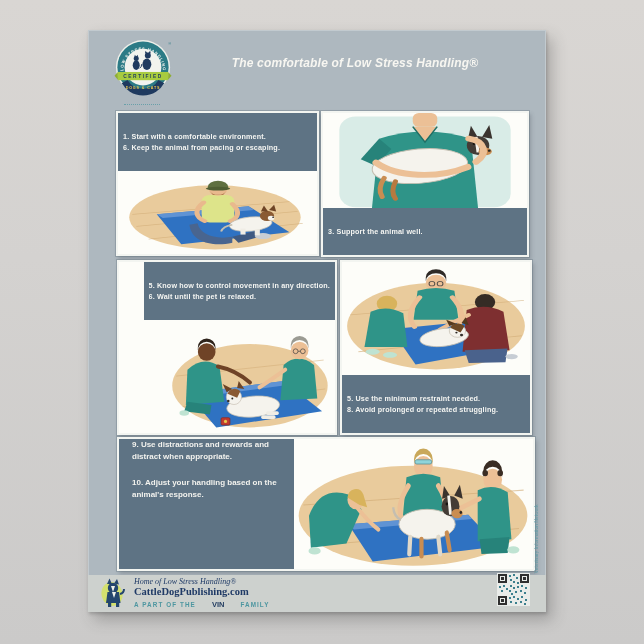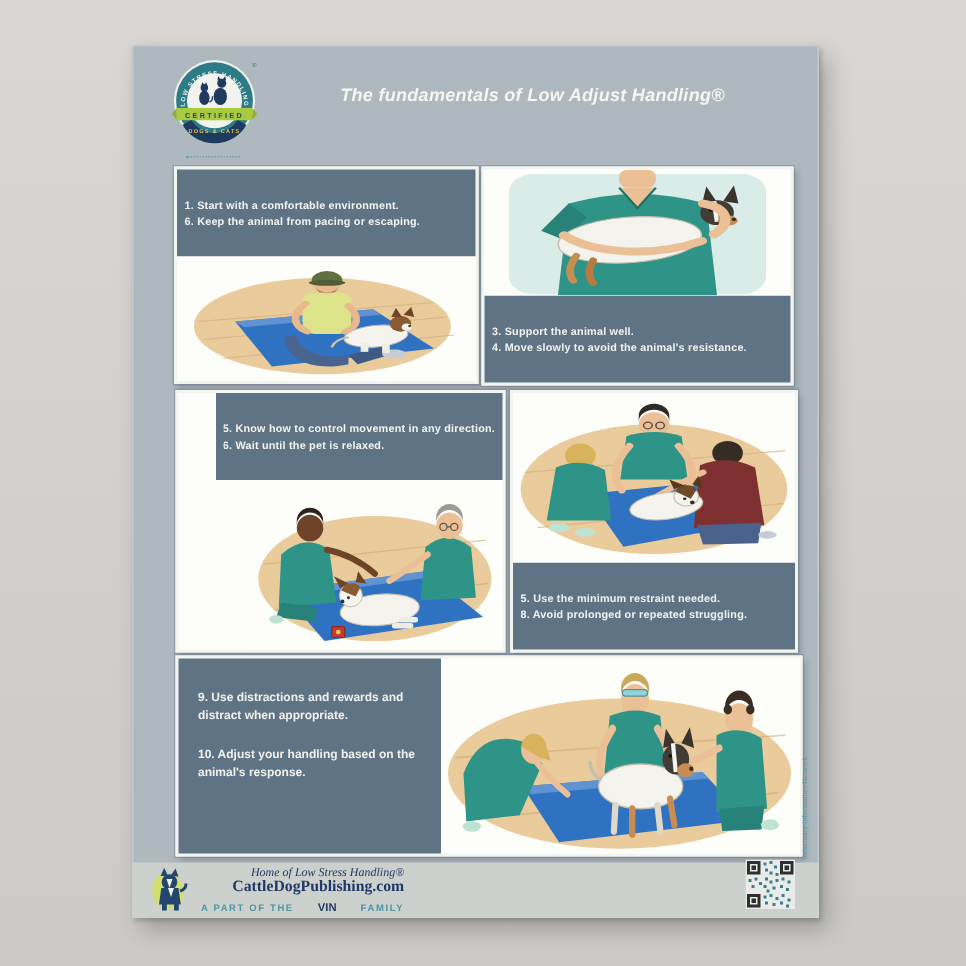--- a/index.html
+++ b/index.html
@@ -32,32 +32,32 @@
   .bar div{white-space:nowrap;overflow:hidden;}
   .art{flex:1 1 auto;background:#fdfdf9;overflow:hidden;position:relative;}
   .art svg{display:block;width:100%;height:100%;}
 
   .p1{left:28px;top:81px;width:199px;height:141px;}
   .p2{left:233px;top:81px;width:204px;height:142px;}
   .p3{left:29px;top:230px;width:216px;height:171px;align-items:flex-end;}
   .p4{left:252px;top:230px;width:188px;height:171px;}
   .p5{left:29px;top:407px;width:414px;height:130px;flex-direction:row;}
   .p5 .darkbox{flex:0 0 150px;background:#5e7384;color:#f2f2ee;
-               padding:20px 12px 0 13px;font-size:8px;font-weight:bold;line-height:11.5px;}
+               padding:0 12px 0 13px;font-size:8px;font-weight:bold;line-height:11.5px;}
   .p5 .darkbox p{margin:0 0 15px 0;}
   .p5 .art{flex:1 1 auto;}
 
   .vcopy{position:absolute;left:446px;top:402px;height:148px;
          writing-mode:vertical-rl;transform:rotate(180deg);
          font-size:4.6px;letter-spacing:.2px;color:#5b9aa6;white-space:nowrap;}
 
   
   .footband{position:absolute;left:0;top:545px;width:458px;height:37px;background:#cdd1ce;}
   .cd-logo{position:absolute;left:11px;top:3px;width:30px;height:30px;}
-  .foot-text{position:absolute;left:46px;top:3px;line-height:1;text-align:right;}
+  .foot-text{position:absolute;left:46px;top:3px;line-height:1;}
   .foot-tag{font-family:"Liberation Serif",serif;font-style:italic;font-size:8px;
             color:#1f3a66;}
   .foot-site{font-family:"Liberation Serif",serif;font-weight:bold;font-size:10.5px;
              color:#1f3a66;margin-top:1px;}
   .foot-fam{margin-top:3px;font-size:6.3px;letter-spacing:1.1px;color:#4d96a0;
             font-weight:bold;display:flex;gap:16px;align-items:baseline;}
   .foot-fam .vin{color:#1f3a5f;font-size:7.5px;font-weight:900;letter-spacing:0;}
   .qr{position:absolute;right:16px;top:-2px;width:33px;height:33px;}
 </style>
 </head>
@@ -93,21 +93,21 @@
       <polygon points="56,36 59.5,40 56,44" fill="#8fae32"></polygon>
       <rect x="4" y="36" width="52" height="8.5" fill="#a8cb3f"></rect>
       <text x="30" y="42.6" font-size="5" font-weight="bold" letter-spacing="1.6" text-anchor="middle" fill="#1f3a5f">CERTIFIED</text>
       <path d="M 11,46 A 22,22 0 0 0 49,46" stroke="#1f3a5f" stroke-width="7" fill="none"></path>
       <text x="30" y="53.5" font-size="3.8" font-weight="bold" letter-spacing="0.9" text-anchor="middle" fill="#e8c74e">DOGS &amp; CATS</text>
       <text x="56" y="8" font-size="4" fill="#2c7b86">®</text>
     </svg>
     <div class="badge-squiggle"></div>
 
     <div class="hdr-text">
-      <div class="hdr-sub">The fundamentals of Low Adjust Handling®</div>
+      <div class="hdr-sub">The comfortable of Low Stress Handling®</div>
     </div>
 
     <div class="panel p1">
       <div class="bar">
         <div>1. Start with a comfortable environment.</div>
         <div>6. Keep the animal from pacing or escaping.</div>
       </div>
       <div class="art">
         <svg viewBox="0 0 195 111" preserveAspectRatio="none">
           <ellipse cx="95" cy="62" rx="84" ry="43" fill="#e9cb9c"></ellipse>
@@ -161,21 +161,20 @@
           <polygon points="156,28 163,14 166,30" fill="#3a332e"></polygon>
           <path d="M150,28 L152,46" stroke="#f5f3ed" stroke-width="3"></path>
           <ellipse cx="159" cy="45" rx="6.5" ry="4.5" fill="#c98d52"></ellipse>
           <circle cx="163" cy="44" r="1.4" fill="#2b2824"></circle>
           <circle cx="148" cy="36" r="1.3" fill="#15120f"></circle>
           <path d="M143,30 C159,33 162,48 150,57" stroke="#ecc096" stroke-width="7" fill="none" stroke-linecap="round"></path>
         </svg>
       </div>
       <div class="bar">
         <div>3. Support the animal well.</div>
-        <div>4. Move slowly to avoid the animal's resistance.</div>
       </div>
     </div>
 
     <div class="panel p3">
       <div class="bar">
         <div>5. Know how to control movement in any direction.</div>
         <div>6. Wait until the pet is relaxed.</div>
       </div>
       <div class="art">
         <svg viewBox="0 0 212 141" preserveAspectRatio="none">

